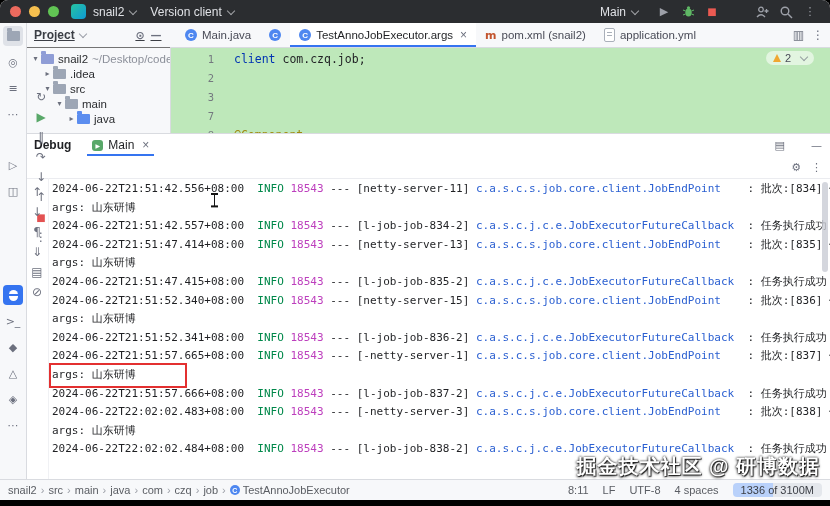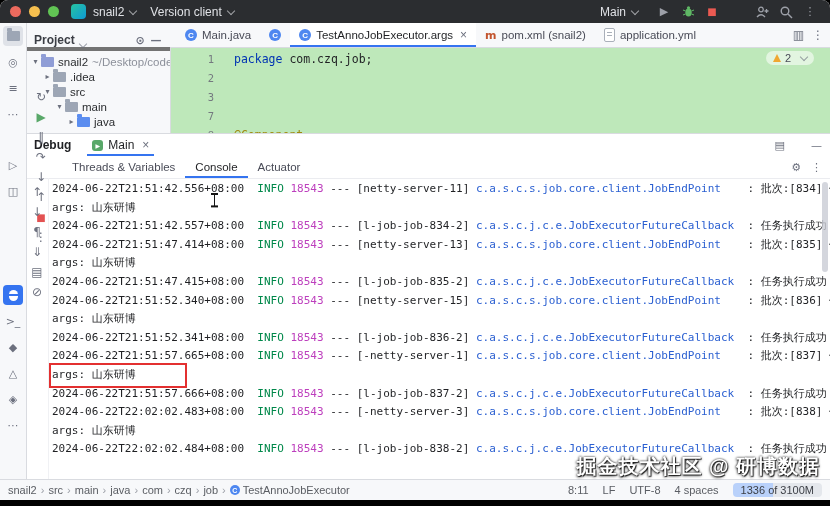--- a/index.html
+++ b/index.html
@@ -25,21 +25,21 @@
   .sg-top{top:3px}.sg-mid{top:132px}.sg-bot{top:262px}
   .stripico{width:20px;height:20px;display:flex;align-items:center;justify-content:center;color:#6c707e;
             font-size:11px;font-family:"DejaVu Sans",sans-serif;border-radius:4px;}
   .stripico.active{background:#dfe2e8;}
   .stripico.active-blue{background:#3574f0;color:#fff;}
   .bugico{width:9px;height:11px;background:#fff;border-radius:5px;position:relative;}
   .bugico::before{content:"";position:absolute;left:-2.5px;right:-2.5px;top:4.5px;height:1.6px;background:#3574f0;}
   
   .project{position:absolute;left:26px;top:23px;width:144px;height:110px;background:#f7f8fa;
            border-right:1px solid #d9dbe0;overflow:hidden;z-index:2;}
-  .phead{height:24px;display:flex;align-items:flex-end;padding:0 6px 0 8px;font-size:12px;font-weight:bold;color:#3b3e45;border-bottom:4px solid #737373;}
+  .phead{height:24px;display:flex;align-items:center;padding:0 6px 0 8px;font-size:12px;font-weight:bold;color:#3b3e45;border-bottom:1px solid #737373;text-decoration:underline;}
   .phead .spacer{flex:1}
   .phico{color:#6c707e;font-family:"DejaVu Sans",sans-serif;font-size:11px;width:16px;text-align:center;}
   .trow{display:flex;align-items:center;height:15px;font-size:11.5px;color:#2b2d30;white-space:nowrap;}
   .tchev{width:11px;font-size:8px;color:#6c707e;text-align:center;flex:none;font-family:"DejaVu Sans",sans-serif;}
   .fico{display:inline-block;width:13px;height:10px;background:#9da6b5;border-radius:1px;position:relative;margin-right:4px;flex:none;}
   .fico::before{content:"";position:absolute;top:-3px;left:0;width:5px;height:3px;background:inherit;border-radius:1px 1px 0 0;}
   .fico.folder-source{background:#5b8def}.fico.project-root{background:#8f9dd6}
   .tsuf{color:#8c909a;margin-left:4px;}
   
   .tabbar{position:absolute;left:170px;top:23px;right:0;height:24px;background:#f7f8fa;border-bottom:1px solid #d9dbe0;
@@ -267,21 +267,21 @@
     <div class="tabbar-right">
       <span>▥</span>
       <span>⋮</span>
     </div>
   </div>
 
   <div class="editor">
     <div class="ed-lines">
         <div class="edrow">
           <span class="lnum">1</span>
-          <span class="code"><span class="tk-keyword">package </span><span class="tk-plain">com.czq.job;</span></span>
+          <span class="code"><span class="tk-keyword">client </span><span class="tk-plain">com.czq.job;</span></span>
         </div>
         <div class="edrow">
           <span class="lnum">2</span>
           <span class="code"></span>
         </div>
         <div class="edrow">
           <span class="lnum">3</span>
         </div>
         <div class="edrow">
           <span class="lnum">7</span>
@@ -314,25 +314,20 @@
     <div class="drow2">
       <div class="dact">
           <span class="dico ">↻</span>
           <span class="dico green">▶</span>
           <span class="dico ">∥</span>
           <span class="dico ">↷</span>
           <span class="dico ">↓</span>
           <span class="dico ">↑</span>
           <span class="dico red">■</span>
           <span class="dico ">⋮</span>
-        </div>
-      <div class="dbgtabs">
-          <span class="vtab">Threads &amp; Variables</span>
-          <span class="vtab active">Console</span>
-          <span class="vtab">Actuator</span>
         </div>
       <span class="spacer"></span>
       <span class="winctl">⚙</span>
       <span class="winctl">⋮</span>
     </div>
     <div class="ctoolbar">
         <span class="cico">↑</span>
         <span class="cico">↓</span>
         <span class="cico">¶</span>
         <span class="cico">⇓</span>

